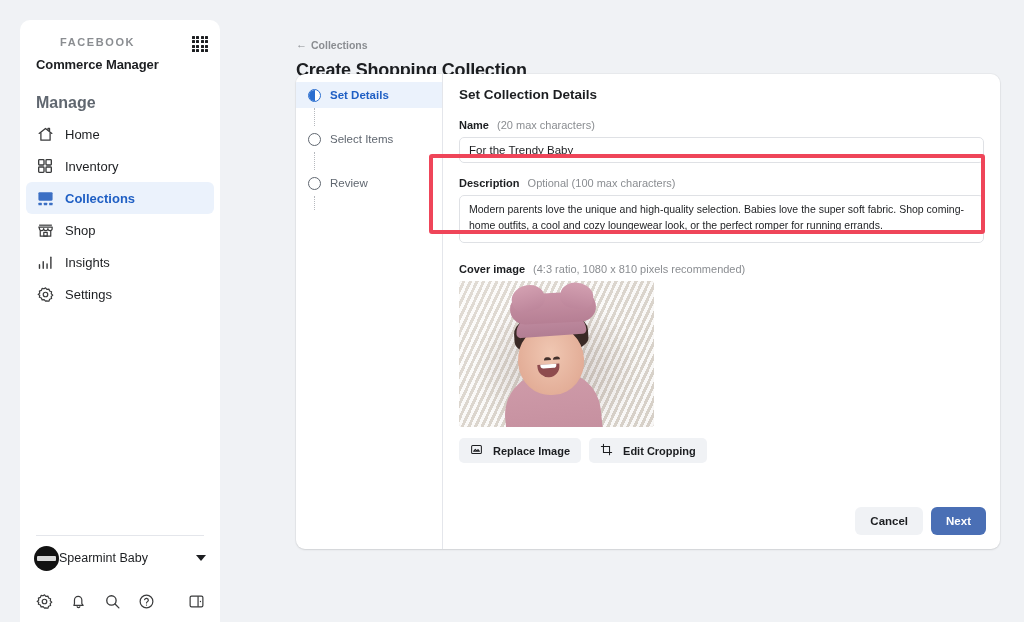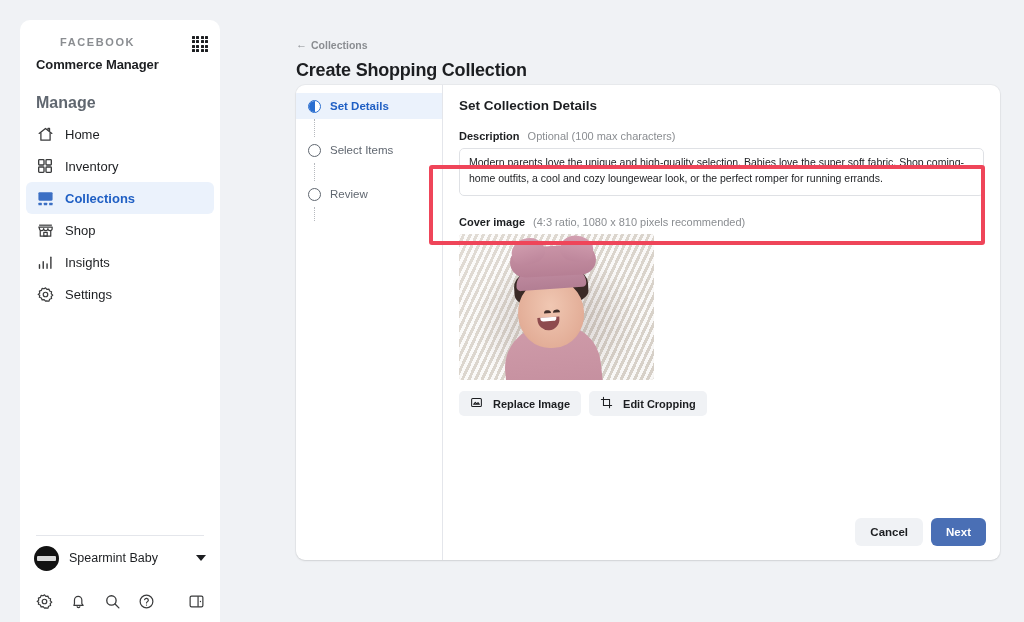--- a/index.html
+++ b/index.html
@@ -119,21 +119,20 @@
 
   .sb-divider {
     height: 1px;
     background: #e4e6eb;
     margin: 0 16px 0 16px;
   }
 
   .sb-account {
     display: flex;
     align-items: center;
-    gap: 10px;
     padding: 0 14px;
     height: 44px;
     cursor: pointer;
   }
   .avatar {
     width: 25px;
     height: 25px;
     border-radius: 50%;
     background: #121212;
     flex: 0 0 25px;
@@ -208,21 +207,21 @@
     font-size: 18px;
     font-weight: 700;
     color: #1c1e21;
     margin-top: 8px;
     letter-spacing: -0.2px;
   }
 
   .card {
     position: absolute;
     left: 0px;
-    top: 85px;
+    top: 74px;
     width: 704px;
     height: 475px;
     background: #ffffff;
     border-radius: 9px;
     box-shadow: 0 1px 2px rgba(0,0,0,0.10), 0 0 0 1px rgba(0,0,0,0.03);
     display: flex;
     overflow: hidden;
   }
 
   
@@ -680,20 +679,27 @@
         <div class="step">
           <span class="step-dot"></span>
           <span>Review</span>
         </div>
       </div>
 
       <div class="panel">
 
         <div class="panel-title">Set Collection Details</div>
 
+        <div>
+          <div class="field-label">
+            <span>Name</span>
+            <span class="field-hint">(20 max characters)</span>
+          </div>
+          <input class="txt-input" type="text" value="For the Trendy Baby" style="">
+        </div>
 
         <div class="desc-block">
           <div class="field-label">
             <span>Description</span>
             <span class="field-hint">Optional (100 max characters)</span>
           </div>
           <textarea class="txt-area" style="">Modern parents love the unique and high-quality selection. Babies love the super soft fabric. Shop coming-home outfits, a cool and cozy loungewear look, or the perfect romper for running errands.</textarea>
         </div>
 
         <div class="highlight-box"></div>

